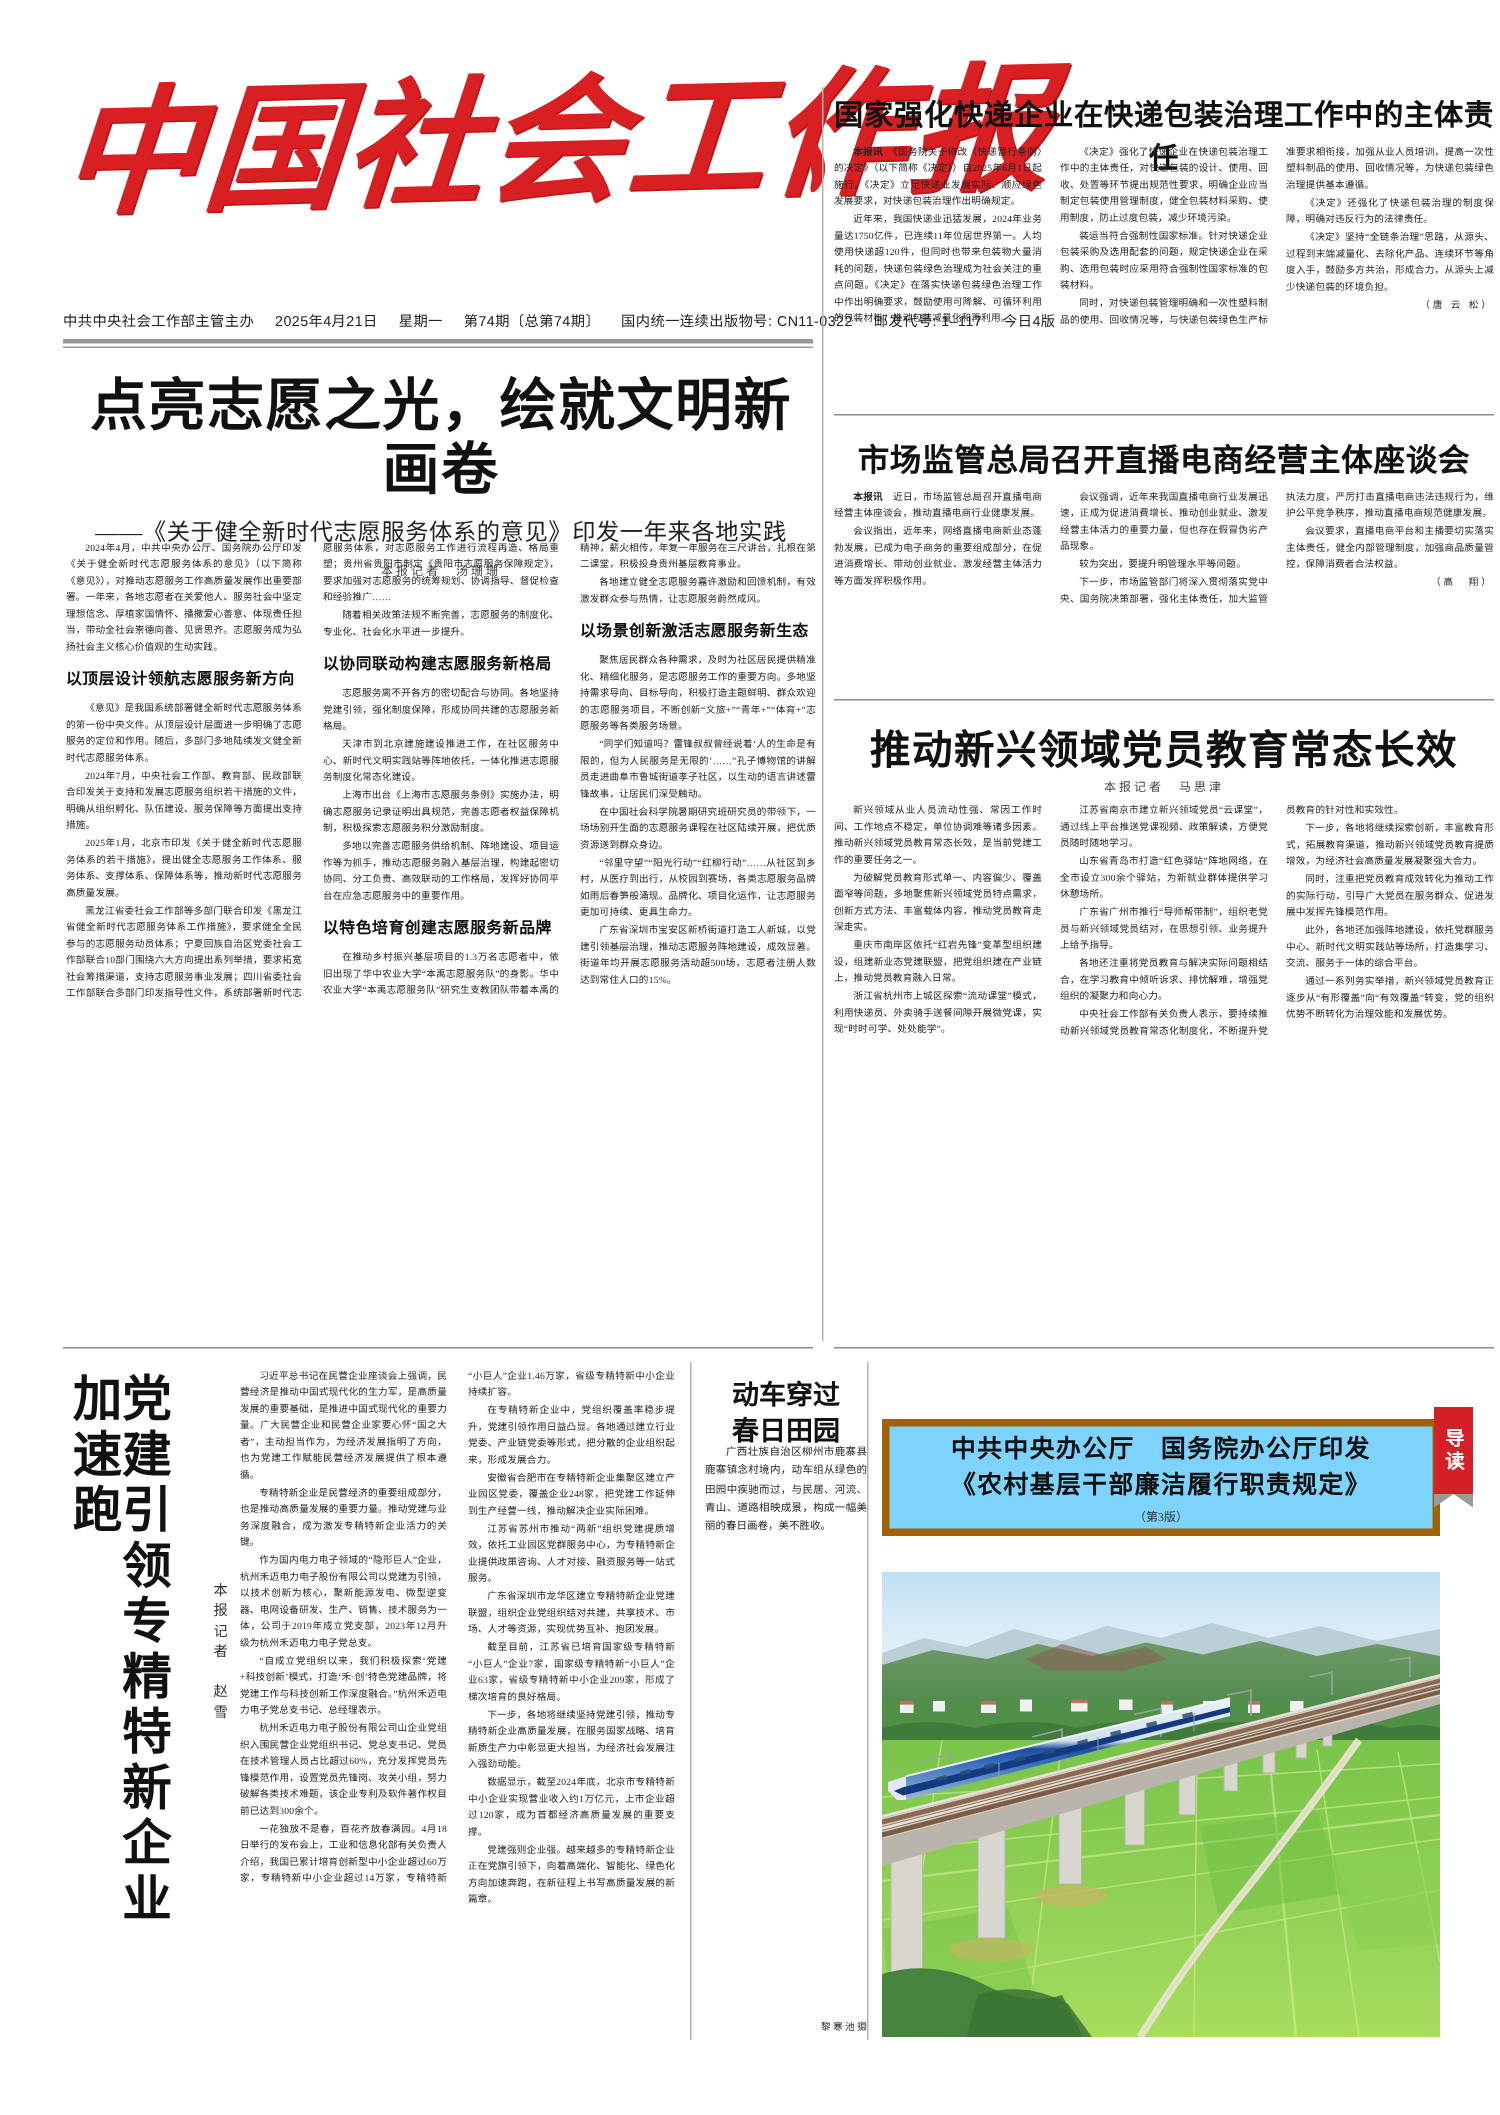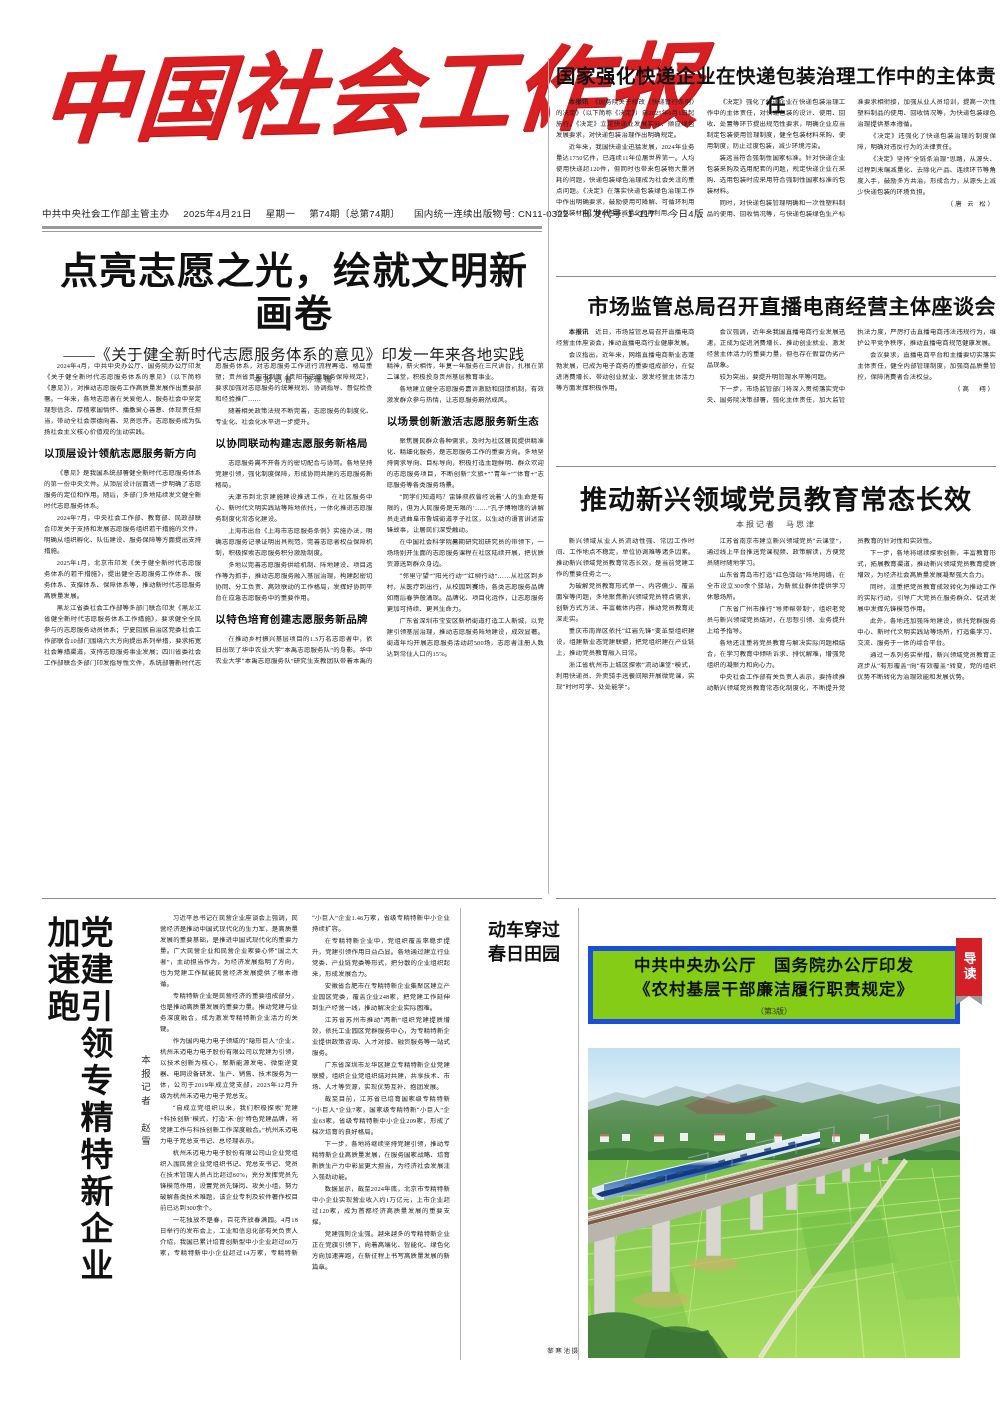--- a/index.html
+++ b/index.html
@@ -88,21 +88,21 @@
     font-size: 19.5px; font-weight: 700; letter-spacing: .5px;
     font-family: "Liberation Serif", serif; color: #111; text-align: center;
   }
   .r-body1 {
     position: absolute; left: 556px; top: 96px; width: 440px; height: 168px;
     column-count: 3; column-gap: 12px;
   }
   .r-head2 {
     position: absolute; left: 556px; top: 290px; width: 440px;
     font-size: 21px; font-weight: 700; letter-spacing: .5px;
-    font-family: "Liberation Serif", serif; color: #111; text-align: right;
+    font-family: "Liberation Serif", serif; color: #111; text-align: center;
   }
   .r-body2 {
     position: absolute; left: 556px; top: 326px; width: 440px; height: 132px;
     column-count: 3; column-gap: 12px;
   }
   .r-head3 {
     position: absolute; left: 556px; top: 478px; width: 440px;
     font-size: 27px; font-weight: 700; letter-spacing: 1px;
     font-family: "Liberation Serif", serif; color: #111; text-align: center;
   }
@@ -150,21 +150,21 @@
   .photo-credit {
     position: absolute; left: 470px; top: 1345px; width: 108px;
     font-size: 6.5px; color: #333; text-align: right;
     font-family: "Liberation Serif", serif;
   }
 
   
   .daodu-wrap { position: absolute; left: 588px; top: 946px; width: 372px; height: 78px; }
   .daodu-box {
     width: 100%; height: 100%;
-    background: #84cc16; border: 5px solid #1d4ed8;
+    background: #7dd3fc; border: 5px solid #a16207;
     display: flex; flex-direction: column; align-items: center; justify-content: center;
   }
   .daodu-line {
     font-size: 16.5px; font-weight: 700; letter-spacing: 1px;
     font-family: "Liberation Serif", serif; color: #111; line-height: 1.45;
     text-align: center; white-space: nowrap;
   }
   .daodu-page { font-size: 8px; color: #333; margin-top: 3px; font-weight: 400; letter-spacing: 0; }
   .daodu-tab {
     position: absolute; right: -22px; top: -8px; width: 26px; height: 58px;
@@ -314,20 +314,23 @@
     <p>广东省深圳市龙华区建立专精特新企业党建联盟，组织企业党组织结对共建，共享技术、市场、人才等资源，实现优势互补、抱团发展。</p>
     <p>截至目前，江苏省已培育国家级专精特新“小巨人”企业7家，国家级专精特新“小巨人”企业63家，省级专精特新中小企业209家，形成了梯次培育的良好格局。</p>
     <p>下一步，各地将继续坚持党建引领，推动专精特新企业高质量发展，在服务国家战略、培育新质生产力中彰显更大担当，为经济社会发展注入强劲动能。</p>
     <p>数据显示，截至2024年底，北京市专精特新中小企业实现营业收入约1万亿元，上市企业超过120家，成为首都经济高质量发展的重要支撑。</p>
     <p>党建强则企业强。越来越多的专精特新企业正在党旗引领下，向着高端化、智能化、绿色化方向加速奔跑，在新征程上书写高质量发展的新篇章。</p>
   </div>
 
   <div class="photo-cap-head">
     <div>动车穿过</div>
     <div>春日田园</div>
+  </div>
+  <div class="photo-cap-body">
+    <p>广西壮族自治区柳州市鹿寨县鹿寨镇念村境内，动车组从绿色的田园中疾驰而过，与民居、河流、青山、道路相映成景，构成一幅美丽的春日画卷，美不胜收。</p>
   </div>
   <div class="photo-credit">黎 寒 池 摄</div>
 
   <div class="daodu-wrap">
     <div class="daodu-box">
       <div class="daodu-line">中共中央办公厅　国务院办公厅印发</div>
       <div class="daodu-line">《农村基层干部廉洁履行职责规定》</div>
       <div class="daodu-page">（第3版）</div>
     </div>
     <div class="daodu-tab">导读</div>

